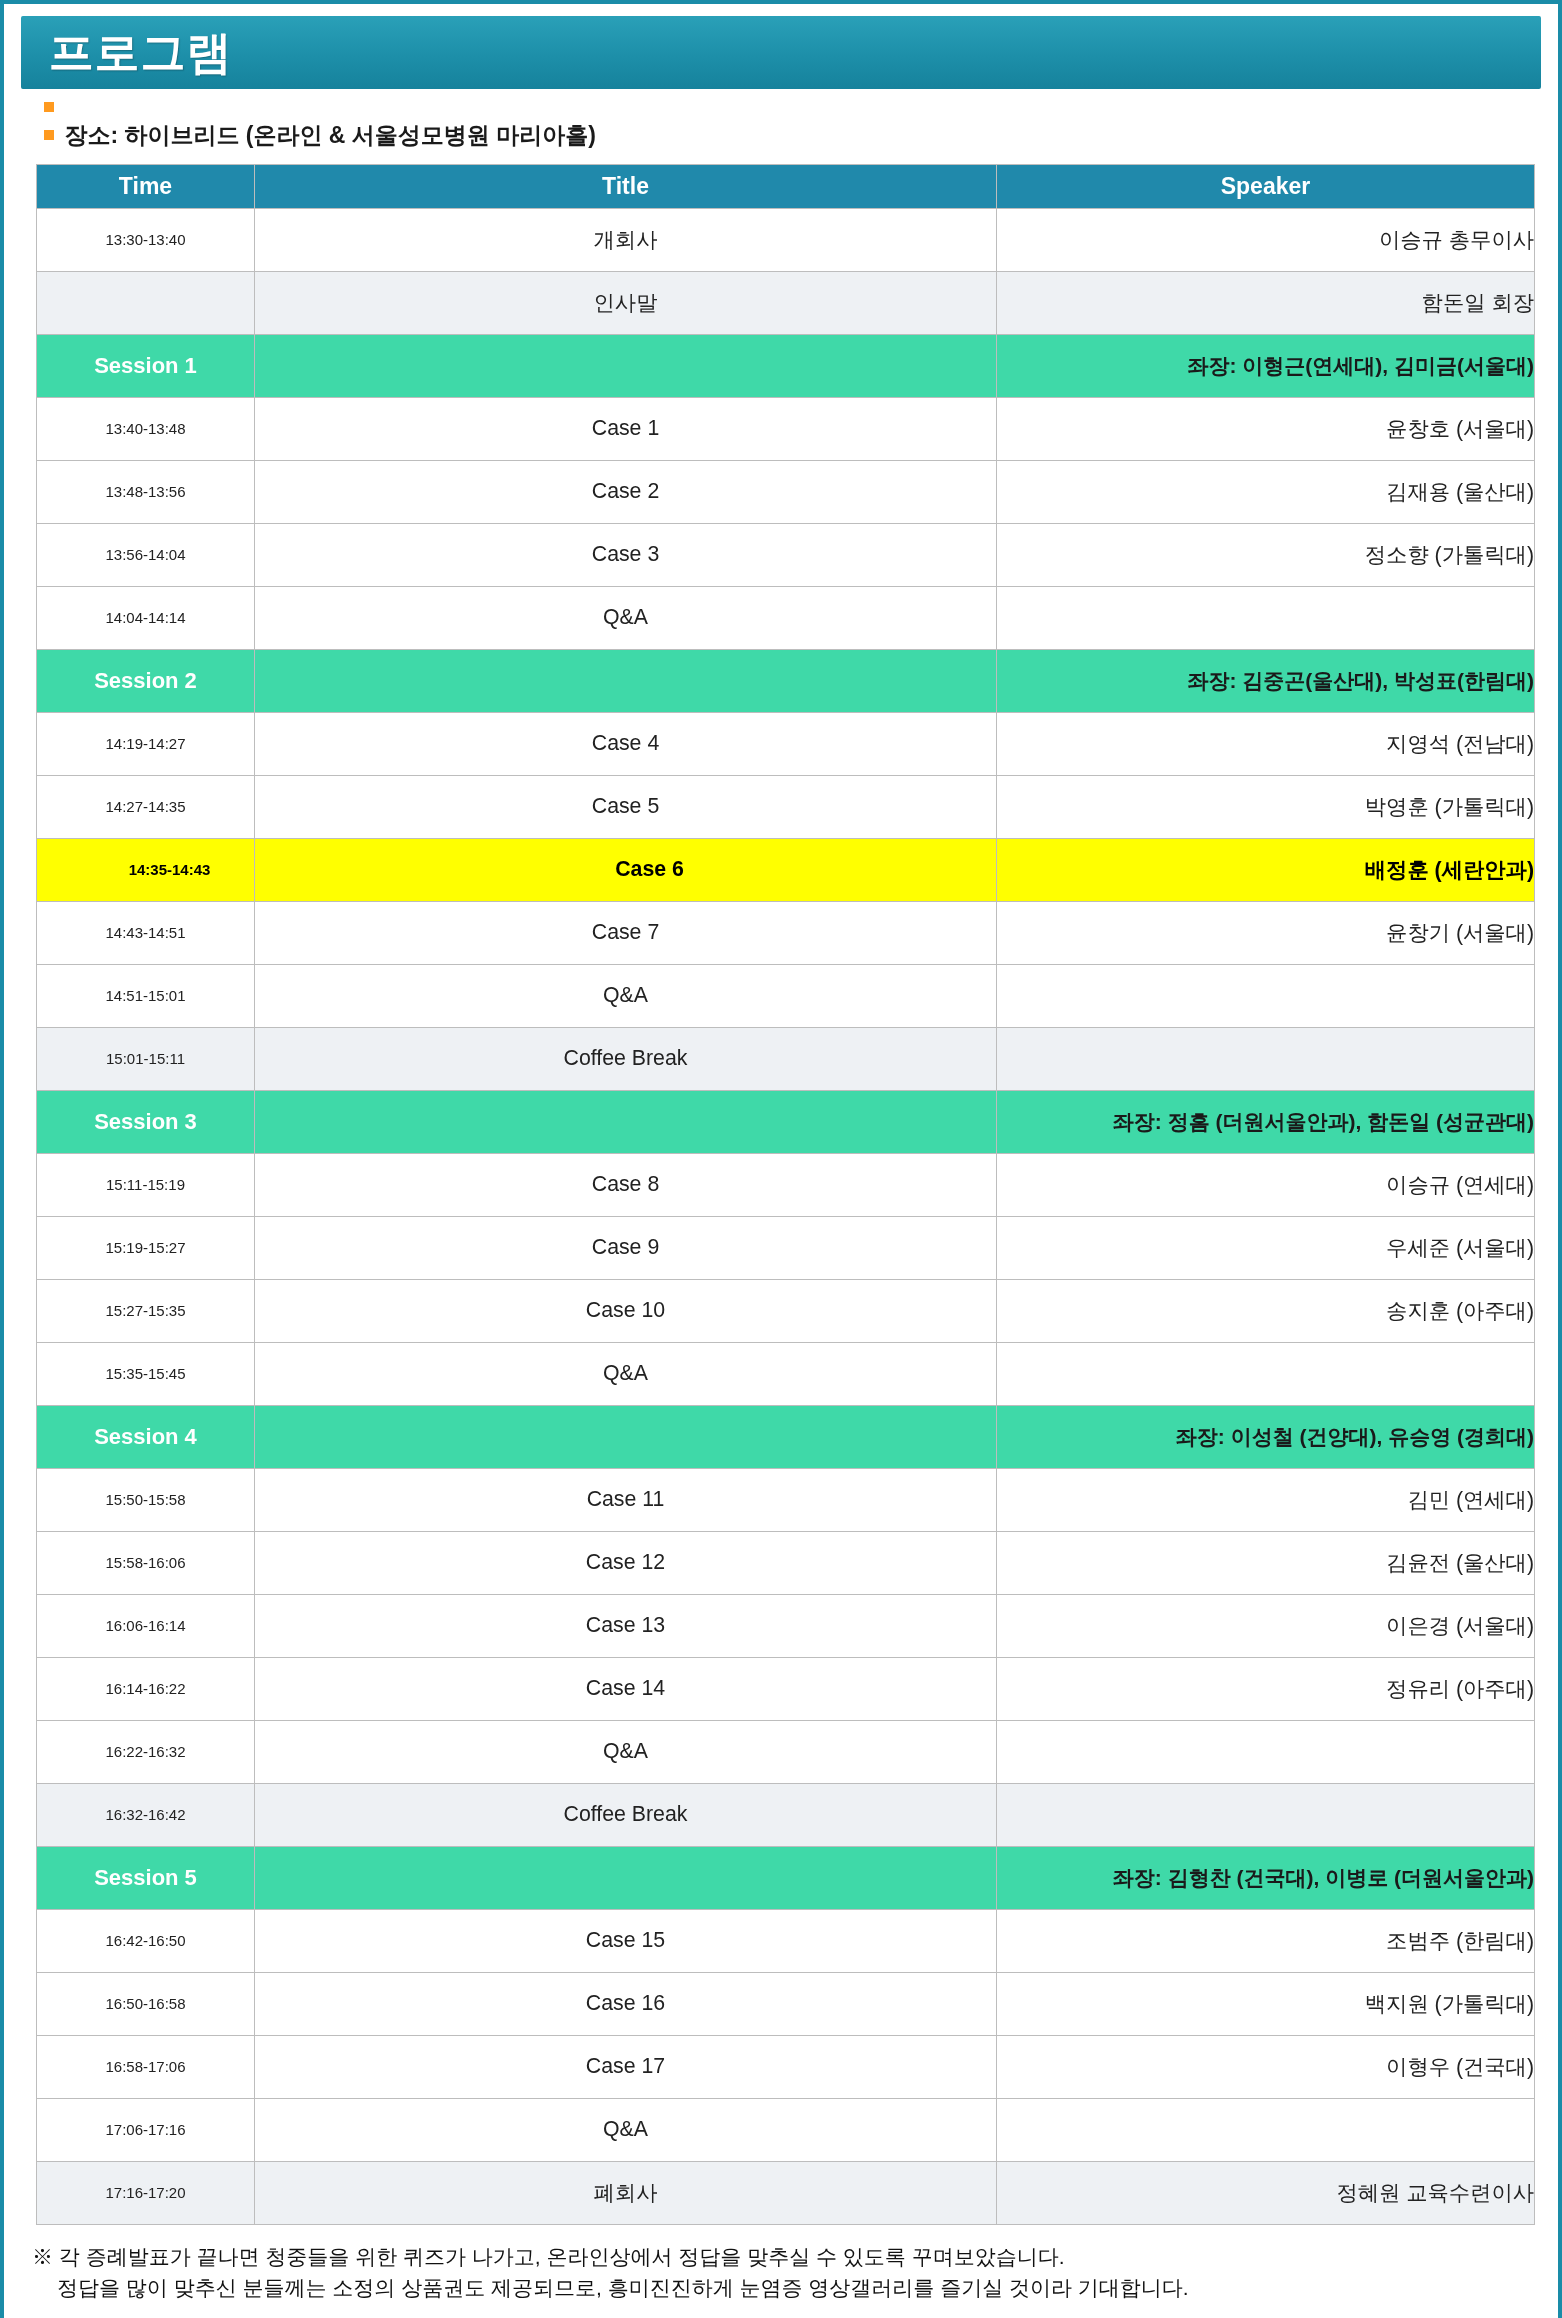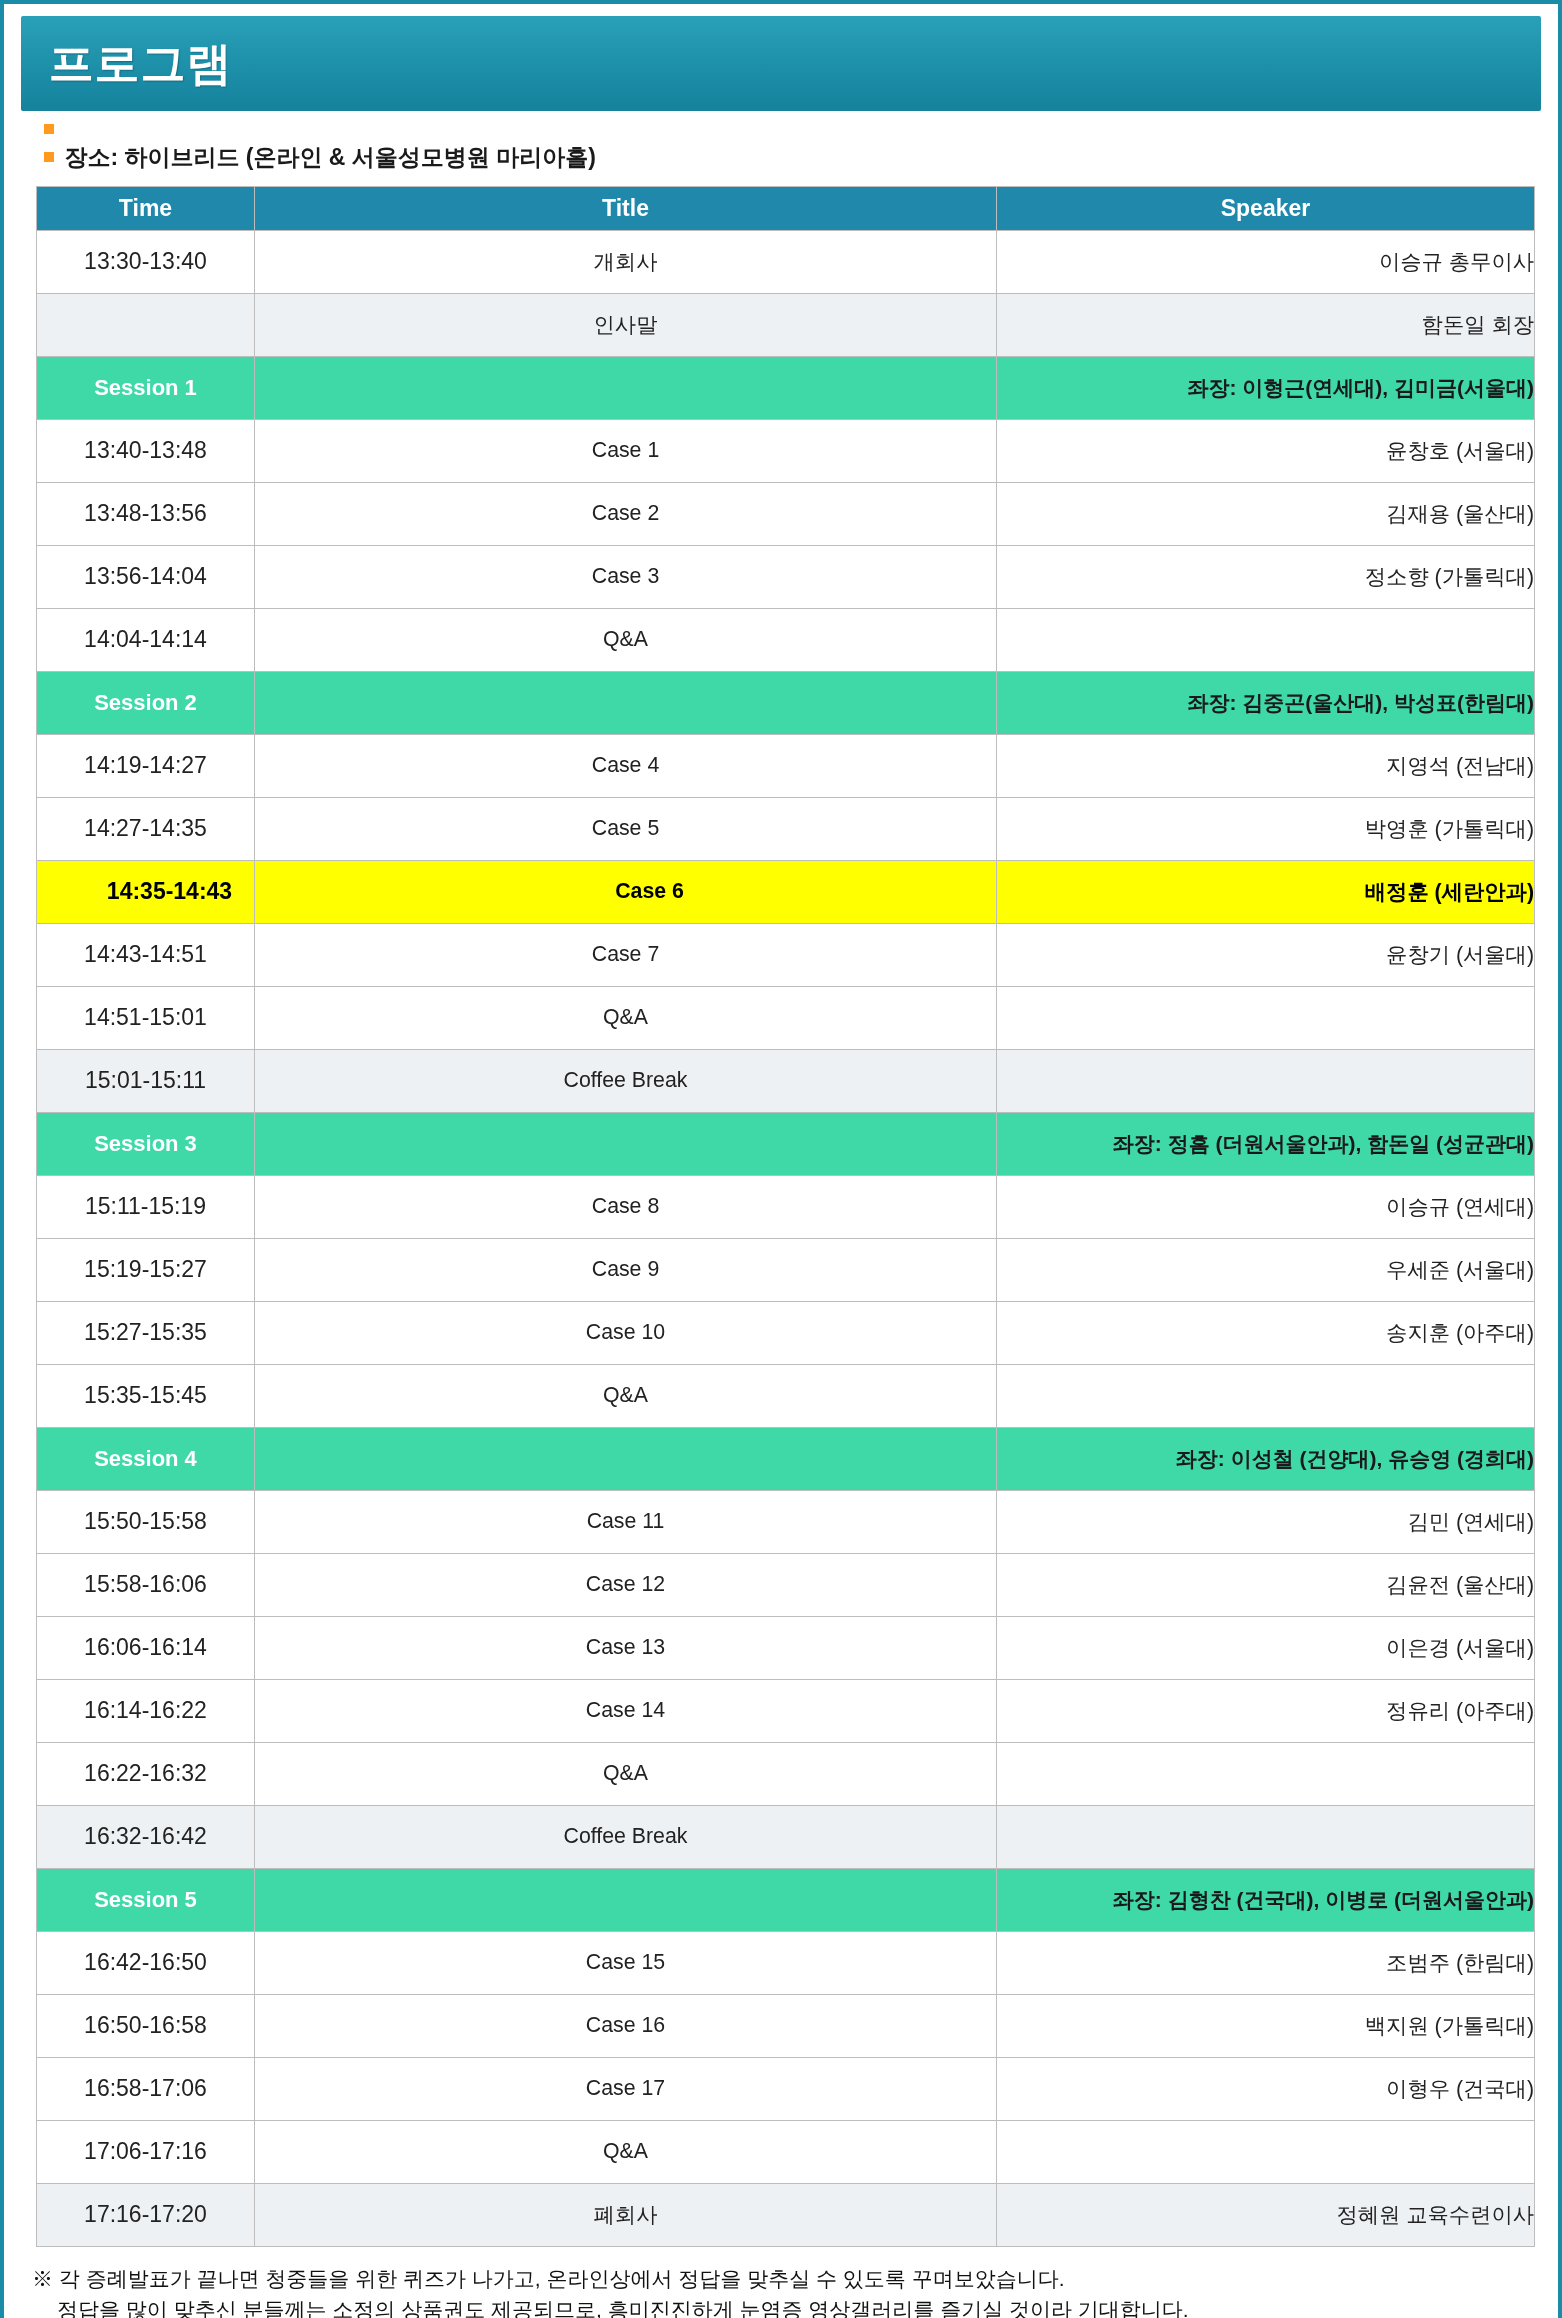--- a/index.html
+++ b/index.html
@@ -15,21 +15,21 @@
     box-sizing: border-box;
     width: 1562px;
     min-height: 2441px;
     border: 4.2px solid #1a8ca8;
     background: #ffffff;
     padding: 0;
     position: relative;
   }
   .header-bar {
     margin: 12px 16.7px 0 16.7px;
-    height: 95px;
+    height: 73px;
     background: linear-gradient(to bottom, #2aa0b8 0%, #1d8fa9 55%, #16829c 100%);
     border-radius: 1.9px;
     display: flex;
     align-items: center;
   }
   .header-title {
     color: #ffffff;
     font-size: 45px;
     font-weight: bold;
     letter-spacing: 0.9px;
@@ -75,21 +75,21 @@
     text-align: center;
     border: 0.9px solid #2089ab;
   }
   .col-time { width: 218px; }
   .col-title { width: 742px; }
   .col-speaker { width: 538px; }
 
   tbody tr { height: 63px; }
   td.time {
     text-align: center;
-    font-size: 23px;
+    font-size: 15px;
     color: #222222;
     background: #ffffff;
   }
   td.title {
     font-size: 21.3px;
     color: #222222;
     padding-left: 16.7px;
     background: #ffffff;
     text-align: center;
   }

